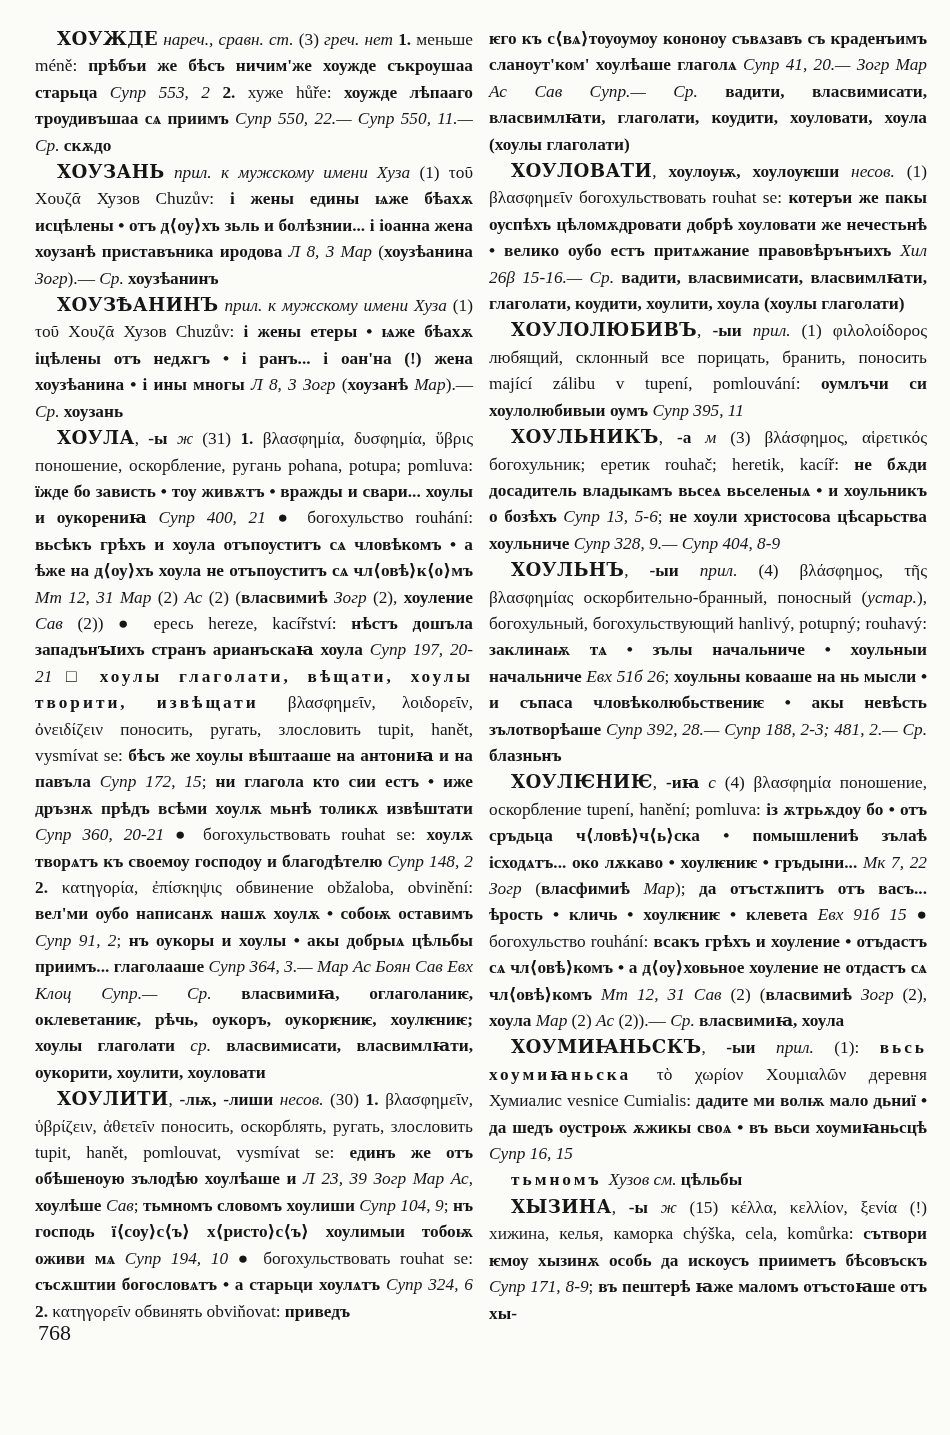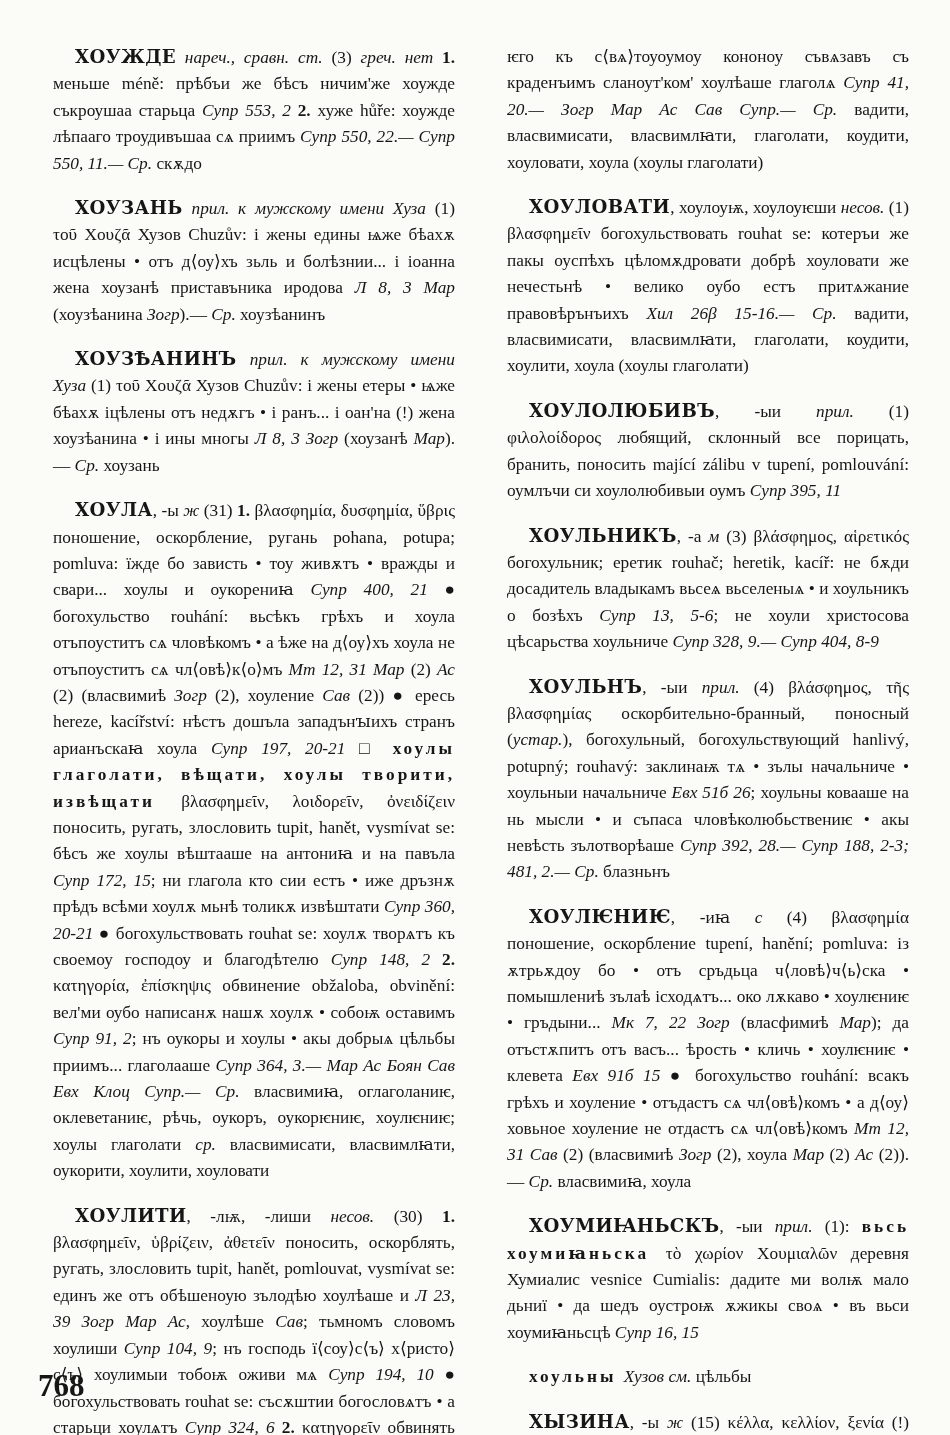--- a/index.html
+++ b/index.html
@@ -26,36 +26,36 @@
   .h-left  { width: 438px; box-sizing: border-box; padding-left: 20px; }
   .h-right { padding-left: 53px; }
   .columns { display: flex; gap: 16px; }
   .col {
     flex: 0 0 438px;
     width: 438px;
     text-align: justify;
     font-size: 17.3px;
     line-height: 26.4px;
   }
-  .col p.para { margin: 18px; }
+  .col p.para { margin: 0; }
   .col p.indent { text-indent: 22px; }
   .hw  { font-weight: bold; font-size: 18.2px; letter-spacing: 0.4px;
          font-family: "DejaVu Serif", "Liberation Serif", serif; }
-  .ocs { font-weight: normal; }
+  .ocs { font-weight: bold; }
   .it  { font-style: italic; }
   .ref { font-style: italic; }
   .gr  { font-weight: normal; }
   .num { font-weight: bold; }
   .sp  { font-weight: bold; letter-spacing: 3px; }
   .reg { font-weight: normal; }
   .footer {
     position: absolute;
-    left: 38px; top: 1368px;
-    font-weight: bold;
-    font-size: 31px;
+    left: 38px; top: 1320px;
+    font-weight: normal;
+    font-size: 22px;
   }
 </style>
 </head>
 <body>
 
 <div class="page">
   <div class="columns">
     <div class="col">
         <p class="para indent"><span class="hw">ХОУЖДЕ</span><span class="it"> нареч., сравн. ст. </span><span class="reg">(3) </span><span class="it">греч. нет </span><span class="num">1. </span><span class="reg">меньше méně: </span><span class="ocs">прѣбъи же бѣсъ ничим'же хоужде съкроушаа старьца </span><span class="ref">Супр 553, 2 </span><span class="num">2. </span><span class="reg">хуже hůře: </span><span class="ocs">хоужде лѣпааго троудивъшаа сѧ приимъ </span><span class="ref">Супр 550, 22.— Супр 550, 11.— Ср. </span><span class="ocs">скѫдо</span></p>
         <p class="para indent"><span class="hw">ХОУЗАНЬ</span><span class="it"> прил. к мужскому имени Хуза </span><span class="reg">(1) τοῦ Χουζᾶ Хузов Chuzův: </span><span class="ocs">і жены едины ѩже бѣахѫ исцѣлены • отъ д⟨оу⟩хъ зьль и болѣзнии... і іоанна жена хоузанѣ приставъника иродова </span><span class="ref">Л 8, 3 Мар </span><span class="reg">(</span><span class="ocs">хоузѣанина </span><span class="ref">Зогр</span><span class="reg">).— </span><span class="it">Ср. </span><span class="ocs">хоузѣанинъ</span></p>
@@ -64,18 +64,18 @@
         <p class="para indent"><span class="hw">ХОУЛИТИ</span><span class="reg">, </span><span class="ocs">-лѭ, -лиши </span><span class="it">несов. </span><span class="reg">(30) </span><span class="num">1. </span><span class="gr">βλασφημεῖν, ὑβρίζειν, ἀθετεῖν </span><span class="reg">поносить, оскорблять, ругать, злословить tupit, hanět, pomlouvat, vysmívat se: </span><span class="ocs">единъ же отъ обѣшеноую зълодѣю хоулѣаше и </span><span class="ref">Л 23, 39 Зогр Мар Ас</span><span class="reg">, </span><span class="ocs">хоулѣше </span><span class="ref">Сав</span><span class="reg">; </span><span class="ocs">тьмномъ словомъ хоулиши </span><span class="ref">Супр 104, 9</span><span class="reg">; </span><span class="ocs">нъ господь ї⟨соу⟩с⟨ъ⟩ х⟨ристо⟩с⟨ъ⟩ хоулимыи тобоѭ оживи мѧ </span><span class="ref">Супр 194, 10 </span><span class="reg">● богохульствовать rouhat se: </span><span class="ocs">съсѫштии богословѧтъ • а старьци хоулѧтъ </span><span class="ref">Супр 324, 6 </span><span class="num">2. </span><span class="gr">κατηγορεῖν </span><span class="reg">обвинять obviňovat: </span><span class="ocs">приведъ</span></p>
       </div>
     <div class="col">
         <p class="para"><span class="ocs">ѥго къ с⟨вѧ⟩тоуоумоу кононоу съвѧзавъ съ краденъимъ сланоут'ком' хоулѣаше глаголѧ </span><span class="ref">Супр 41, 20.— Зогр Мар Ас Сав Супр.— </span><span class="it">Ср. </span><span class="ocs">вадити, власвимисати, власвимлꙗти, глаголати, коудити, хоуловати, хоула (хоулы глаголати)</span></p>
         <p class="para indent"><span class="hw">ХОУЛОВАТИ</span><span class="reg">, </span><span class="ocs">хоулоуѭ, хоулоуѥши </span><span class="it">несов. </span><span class="reg">(1) </span><span class="gr">βλασφημεῖν </span><span class="reg">богохульствовать rouhat se: </span><span class="ocs">котеръи же пакы оуспѣхъ цѣломѫдровати добрѣ хоуловати же нечестьнѣ • велико оубо естъ притѧжание правовѣрънъихъ </span><span class="ref">Хил 26β 15-16.— </span><span class="it">Ср. </span><span class="ocs">вадити, власвимисати, власвимлꙗти, глаголати, коудити, хоулити, хоула (хоулы глаголати)</span></p>
         <p class="para indent"><span class="hw">ХОУЛОЛЮБИВЪ</span><span class="reg">, </span><span class="ocs">-ыи </span><span class="it">прил. </span><span class="reg">(1) </span><span class="gr">φιλολοίδορος </span><span class="reg">любящий, склонный все порицать, бранить, поносить mající zálibu v tupení, pomlouvání: </span><span class="ocs">оумлъчи си хоулолюбивыи оумъ </span><span class="ref">Супр 395, 11</span></p>
         <p class="para indent"><span class="hw">ХОУЛЬНИКЪ</span><span class="reg">, </span><span class="ocs">-а </span><span class="it">м </span><span class="reg">(3) </span><span class="gr">βλάσφημος, αἱρετικός </span><span class="reg">богохульник; еретик rouhač; heretik, kacíř: </span><span class="ocs">не бѫди досадитель владыкамъ вьсеѧ вьселеныѧ • и хоульникъ о бозѣхъ </span><span class="ref">Супр 13, 5-6</span><span class="reg">; </span><span class="ocs">не хоули христосова цѣсарьства хоульниче </span><span class="ref">Супр 328, 9.— Супр 404, 8-9</span></p>
         <p class="para indent"><span class="hw">ХОУЛЬНЪ</span><span class="reg">, </span><span class="ocs">-ыи </span><span class="it">прил. </span><span class="reg">(4) </span><span class="gr">βλάσφημος, τῆς βλασφημίας </span><span class="reg">оскорбительно-бранный, поносный (</span><span class="it">устар.</span><span class="reg">), богохульный, богохульствующий hanlivý, potupný; rouhavý: </span><span class="ocs">заклинаѭ тѧ • зълы начальниче • хоульныи начальниче </span><span class="ref">Евх 51б 26</span><span class="reg">; </span><span class="ocs">хоульны ковааше на нь мысли • и съпаса чловѣколюбьствениѥ • акы невѣсть зълотворѣаше </span><span class="ref">Супр 392, 28.— Супр 188, 2-3; 481, 2.— </span><span class="it">Ср. </span><span class="ocs">блазньнъ</span></p>
         <p class="para indent"><span class="hw">ХОУЛѤНИѤ</span><span class="reg">, </span><span class="ocs">-иꙗ </span><span class="it">с </span><span class="reg">(4) </span><span class="gr">βλασφημία </span><span class="reg">поношение, оскорбление tupení, hanění; pomluva: </span><span class="ocs">із ѫтрьѫдоу бо • отъ сръдьца ч⟨ловѣ⟩ч⟨ь⟩ска • помышлениѣ зълаѣ ісходѧтъ... око лѫкаво • хоулѥниѥ • гръдыни... </span><span class="ref">Мк 7, 22 Зогр </span><span class="reg">(</span><span class="ocs">власфимиѣ </span><span class="ref">Мар</span><span class="reg">); </span><span class="ocs">да отъстѫпитъ отъ васъ... ѣрость • кличь • хоулѥниѥ • клевета </span><span class="ref">Евх 91б 15 </span><span class="reg">● богохульство rouhání: </span><span class="ocs">всакъ грѣхъ и хоуление • отъдастъ сѧ чл⟨овѣ⟩комъ • а д⟨оу⟩ховьное хоуление не отдастъ сѧ чл⟨овѣ⟩комъ </span><span class="ref">Мт 12, 31 Сав </span><span class="reg">(2) (</span><span class="ocs">власвимиѣ </span><span class="ref">Зогр </span><span class="reg">(2), </span><span class="ocs">хоула </span><span class="ref">Мар </span><span class="reg">(2) </span><span class="ref">Ас </span><span class="reg">(2)).— </span><span class="it">Ср. </span><span class="ocs">власвимиꙗ, хоула</span></p>
         <p class="para indent"><span class="hw">ХОУМИꙖНЬСКЪ</span><span class="reg">, </span><span class="ocs">-ыи </span><span class="it">прил. </span><span class="reg">(1): </span><span class="sp">вьсь хоумиꙗньска </span><span class="gr">τὸ χωρίον Χουμιαλῶν </span><span class="reg">деревня Хумиалис vesnice Cumialis: </span><span class="ocs">дадите ми волѭ мало дьниї • да шедъ оустроѭ ѫжикы своѧ • въ вьси хоумиꙗньсцѣ </span><span class="ref">Супр 16, 15</span></p>
-        <p class="para indent"><span class="sp">хоульны </span><span class="ref">Хузов </span><span class="it">см. </span><span class="ocs">цѣльбы</span></p>
+        <p class="para indent"><span class="sp">тьмномъ </span><span class="ref">Хузов </span><span class="it">см. </span><span class="ocs">цѣльбы</span></p>
         <p class="para indent"><span class="hw">ХЫЗИНА</span><span class="reg">, </span><span class="ocs">-ы </span><span class="it">ж </span><span class="reg">(15) </span><span class="gr">κέλλα, κελλίον, ξενία </span><span class="reg">(!) хижина, келья, каморка chýška, cela, komůrka: </span><span class="ocs">сътвори ѥмоу хызинѫ особь да искоусъ прииметъ бѣсовъскъ </span><span class="ref">Супр 171, 8-9</span><span class="reg">; </span><span class="ocs">въ пештерѣ ꙗже маломъ отъстоꙗше отъ хы-</span></p>
       </div>
   </div>
   <div class="footer">768</div>
 </div>
 
 </body></html>

